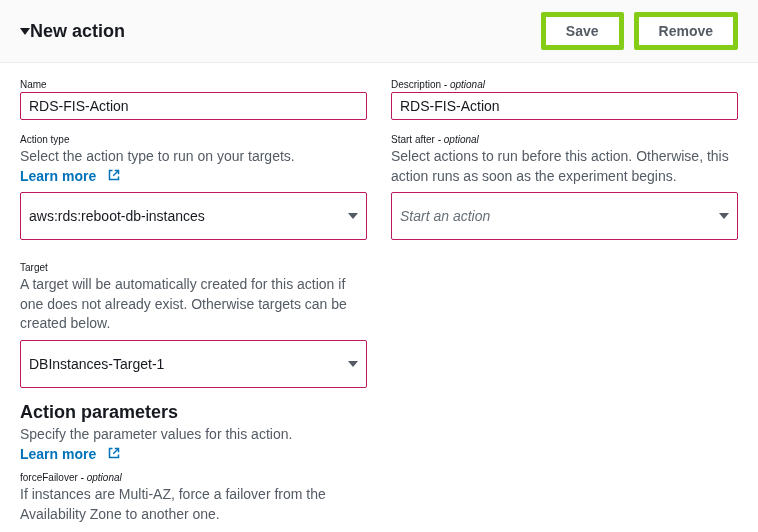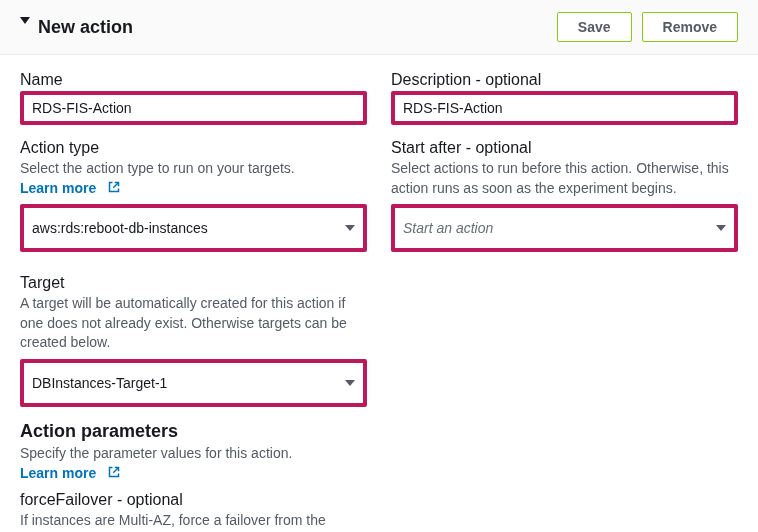--- a/index.html
+++ b/index.html
@@ -13,59 +13,59 @@
   .panel-header {
     display: flex;
     align-items: center;
     justify-content: space-between;
     background: #fafafa;
     border-bottom: 1px solid #eaeded;
     padding: 12px 20px 12px 20px;
   }
   .panel-title-wrap {
     display: flex;
-    align-items: flex-start;
-    gap: 8px;
+    align-items: center;
   }
   .caret {
     width: 0; height: 0;
     border-left: 5px solid transparent;
     border-right: 5px solid transparent;
     border-top: 7px solid #16191f;
   }
   .panel-title {
     font-size: 18px;
     font-weight: 700;
   }
   .header-buttons { display: flex; gap: 10px; }
   .btn {
     background: #fff;
-    border: 1px solid #84cc16;
+    border: 5px solid #84cc16;
     border-radius: 2px;
     padding: 6px 20px;
     font-size: 14px;
     font-weight: 700;
     color: #545b64;
     cursor: pointer;
     font-family: inherit;
   }
   .panel-body {
     padding: 16px 20px 20px 20px;
     display: grid;
     grid-template-columns: 1fr 1fr;
     column-gap: 24px;
   }
   .field { margin-bottom: 14px; }
   .field-label {
-    font-size: 16px;
+    font-size: 10px;
     font-weight: 400;
     color: #16191f;
     margin-bottom: 2px;
   }
   .field-label .optional {
+    font-style: italic;
     font-weight: 400;
   }
   .field-desc {
     font-size: 14px;
     color: #545b64;
     line-height: 1.4;
     margin-bottom: 6px;
   }
   .learn-more {
     color: #0073bb;
@@ -75,21 +75,21 @@
     align-items: flex-start;
     gap: 12px;
   }
   .ext-icon {
     width: 12px; height: 12px;
     display: inline-block;
   }
   .ext-icon svg { width: 12px; height: 12px; }
   .input, .select {
     width: 100%;
-    border: 4px solid #be185d;
+    border: 1px solid #be185d;
     border-radius: 2px;
     padding: 5px 8px;
     font-size: 14px;
     font-family: inherit;
     background: #fff;
     color: #16191f;
   }
   .select {
     display: flex;
     align-items: center;

